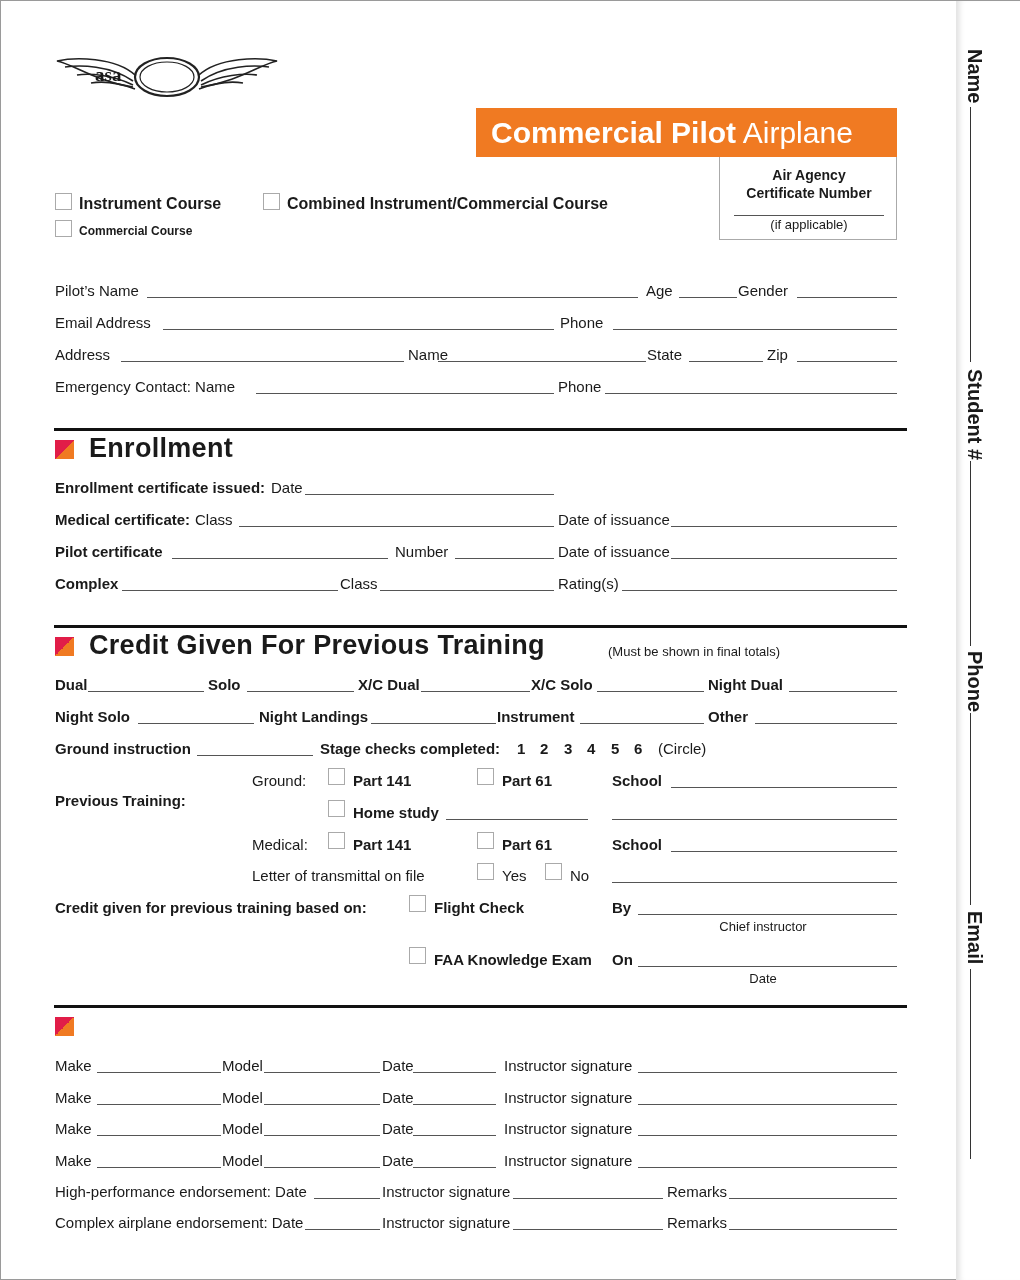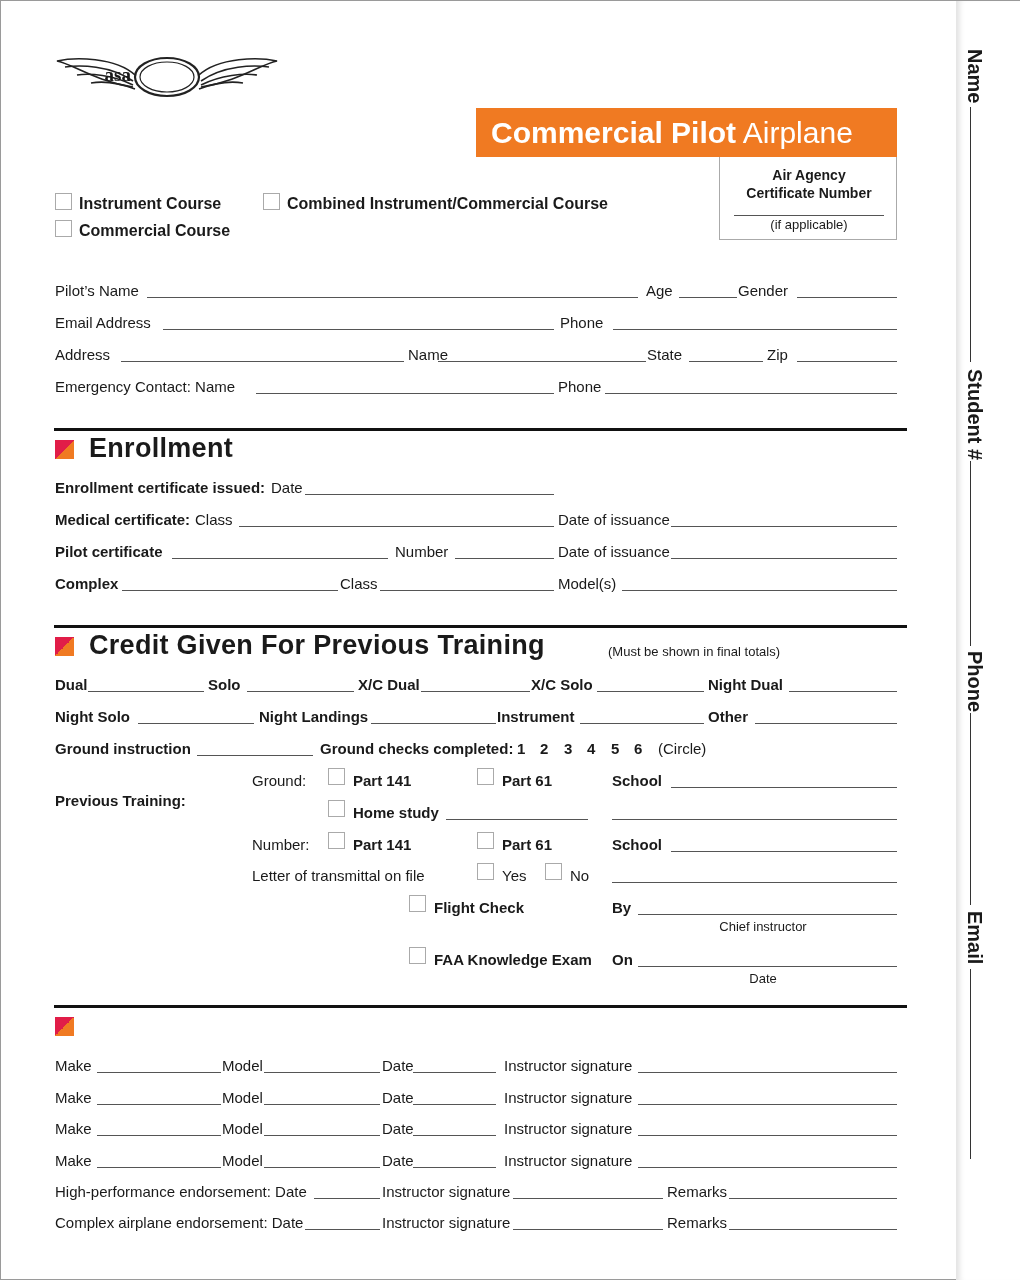--- a/index.html
+++ b/index.html
@@ -33,41 +33,41 @@
       <path d="M78 34 C58 24, 35 22, 22 24"></path>
       <path d="M80 38 C64 32, 48 30, 36 32"></path>
       <path d="M144 24 C164 6, 204 6, 222 10 C204 14, 184 30, 146 36"></path>
       <path d="M146 30 C169 14, 199 14, 214 16"></path>
       <path d="M146 34 C166 24, 189 22, 202 24"></path>
       <path d="M144 38 C160 32, 176 30, 188 32"></path>
       <ellipse cx="112" cy="26" rx="32" ry="19" stroke-width="2.2" fill="#fff"></ellipse>
       <ellipse cx="112" cy="26" rx="27" ry="15" stroke-width="1.2"></ellipse>
     </g>
   </svg>
-  <div class="abs b" style="left:94px;top:63px;width:36px;text-align:right;font-family:'Liberation Serif',serif;font-size:19px">asa</div>
+  <div class="abs b" style="left:94px;top:63px;width:36px;text-align:left;font-family:'Liberation Serif',serif;font-size:19px">asa</div>
 
 
   <div class="banner" style="left:475px;width:421px;background:#f07a22">
     <span class="bold">Commercial Pilot</span>
     <span class="light">Airplane</span>
   </div>
 
   <div class="abs" style="left:718px;top:156px;width:178px;height:83px;border:1px solid #aaa;border-top:none">
     <div class="abs b" style="left:0;top:9px;width:178px;text-align:center;font-size:14px;line-height:18px">Air Agency</div>
     <div class="abs b" style="left:0;top:27px;width:178px;text-align:center;font-size:14px;line-height:18px">Certificate Number</div>
     <div class="ln" style="left:14px;top:58px;width:150px"></div>
     <div class="abs" style="left:0;top:60px;width:178px;text-align:center;font-size:13px">(if applicable)</div>
   </div>
 
   <div class="cb" style="left:54px;top:192px"></div>
   <div class="lbl b" style="left:78px;top:194px;font-size:16px">Instrument Course</div>
   <div class="cb" style="left:262px;top:192px"></div>
   <div class="lbl b" style="left:286px;top:194px;font-size:16px">Combined Instrument/Commercial Course</div>
   <div class="cb" style="left:54px;top:219px"></div>
-  <div class="lbl b" style="left:78px;top:221px;font-size:16px">Commercial Course</div>
+  <div class="lbl b" style="left:78px;top:221px;font-size:12px">Commercial Course</div>
 
   <div class="lbl" style="left:54px;top:281px">Pilot’s Name</div>
   <div class="ln" style="left:146px;top:296px;width:491px"></div>
   <div class="lbl" style="left:645px;top:281px">Age</div>
   <div class="ln" style="left:678px;top:296px;width:58px"></div>
   <div class="lbl" style="left:737px;top:281px">Gender</div>
   <div class="ln" style="left:796px;top:296px;width:100px"></div>
 
   <div class="lbl" style="left:54px;top:313px">Email Address</div>
   <div class="ln" style="left:162px;top:328px;width:391px"></div>
@@ -106,21 +106,21 @@
   <div class="ln" style="left:171px;top:557px;width:216px"></div>
   <div class="lbl" style="left:394px;top:542px">Number</div>
   <div class="ln" style="left:454px;top:557px;width:99px"></div>
   <div class="lbl" style="left:557px;top:542px">Date of issuance</div>
   <div class="ln" style="left:670px;top:557px;width:226px"></div>
 
   <div class="lbl b" style="left:54px;top:574px">Complex</div>
   <div class="ln" style="left:121px;top:589px;width:216px"></div>
   <div class="lbl" style="left:339px;top:574px">Class</div>
   <div class="ln" style="left:379px;top:589px;width:174px"></div>
-  <div class="lbl" style="left:557px;top:574px">Model(s)</div>
+  <div class="lbl" style="left:557px;top:574px">Rating(s)</div>
   <div class="ln" style="left:621px;top:589px;width:275px"></div>
 
   <div class="sec-rule" style="top:624px"></div>
   <div class="sec-icon" style="top:636px"></div>
   <div class="sec-title" style="top:629px">Credit Given For Previous Training</div>
   <div class="lbl" style="left:607px;top:642px;font-size:13px">(Must be shown in final totals)</div>
 
   <div class="lbl b" style="left:54px;top:675px">Dual</div>
   <div class="ln" style="left:87px;top:690px;width:116px"></div>
   <div class="lbl b" style="left:207px;top:675px">Solo</div>
@@ -136,21 +136,21 @@
   <div class="ln" style="left:137px;top:722px;width:116px"></div>
   <div class="lbl b" style="left:258px;top:707px">Night Landings</div>
   <div class="ln" style="left:370px;top:722px;width:125px"></div>
   <div class="lbl b" style="left:496px;top:707px">Instrument</div>
   <div class="ln" style="left:579px;top:722px;width:124px"></div>
   <div class="lbl b" style="left:707px;top:707px">Other</div>
   <div class="ln" style="left:754px;top:722px;width:142px"></div>
 
   <div class="lbl b" style="left:54px;top:739px">Ground instruction</div>
   <div class="ln" style="left:196px;top:754px;width:116px"></div>
-  <div class="lbl b" style="left:319px;top:739px">Ground checks completed:</div>
+  <div class="lbl b" style="left:319px;top:739px">Stage checks completed:</div>
   <div class="lbl b" style="left:516px;top:739px">1</div>
   <div class="lbl b" style="left:539px;top:739px">2</div>
   <div class="lbl b" style="left:563px;top:739px">3</div>
   <div class="lbl b" style="left:586px;top:739px">4</div>
   <div class="lbl b" style="left:610px;top:739px">5</div>
   <div class="lbl b" style="left:633px;top:739px">6</div>
   <div class="lbl" style="left:657px;top:739px">(Circle)</div>
 
   <div class="lbl b" style="left:54px;top:791px">Previous Training:</div>
   <div class="lbl" style="left:251px;top:771px">Ground:</div>
@@ -159,35 +159,36 @@
   <div class="cb" style="left:476px;top:767px"></div>
   <div class="lbl b" style="left:501px;top:771px">Part 61</div>
   <div class="lbl b" style="left:611px;top:771px">School</div>
   <div class="ln" style="left:670px;top:786px;width:226px"></div>
 
   <div class="cb" style="left:327px;top:799px"></div>
   <div class="lbl b" style="left:352px;top:803px">Home study</div>
   <div class="ln" style="left:445px;top:818px;width:142px"></div>
   <div class="ln" style="left:611px;top:818px;width:285px"></div>
 
-  <div class="lbl" style="left:251px;top:835px">Number:</div>
+  <div class="lbl" style="left:251px;top:835px">Medical:</div>
   <div class="cb" style="left:327px;top:831px"></div>
   <div class="lbl b" style="left:352px;top:835px">Part 141</div>
   <div class="cb" style="left:476px;top:831px"></div>
   <div class="lbl b" style="left:501px;top:835px">Part 61</div>
   <div class="lbl b" style="left:611px;top:835px">School</div>
   <div class="ln" style="left:670px;top:850px;width:226px"></div>
 
   <div class="lbl" style="left:251px;top:866px">Letter of transmittal on file</div>
   <div class="cb" style="left:476px;top:862px"></div>
   <div class="lbl" style="left:501px;top:866px">Yes</div>
   <div class="cb" style="left:544px;top:862px"></div>
   <div class="lbl" style="left:569px;top:866px">No</div>
   <div class="ln" style="left:611px;top:881px;width:285px"></div>
 
+  <div class="lbl b" style="left:54px;top:898px">Credit given for previous training based on:</div>
   <div class="cb" style="left:408px;top:894px"></div>
   <div class="lbl b" style="left:433px;top:898px">Flight Check</div>
   <div class="lbl b" style="left:611px;top:898px">By</div>
   <div class="ln" style="left:637px;top:913px;width:259px"></div>
   <div class="lbl" style="left:637px;top:917px;width:250px;text-align:center;font-size:13px">Chief instructor</div>
 
   <div class="cb" style="left:408px;top:946px"></div>
   <div class="lbl b" style="left:433px;top:950px">FAA Knowledge Exam</div>
   <div class="lbl b" style="left:611px;top:950px">On</div>
   <div class="ln" style="left:637px;top:965px;width:259px"></div>

